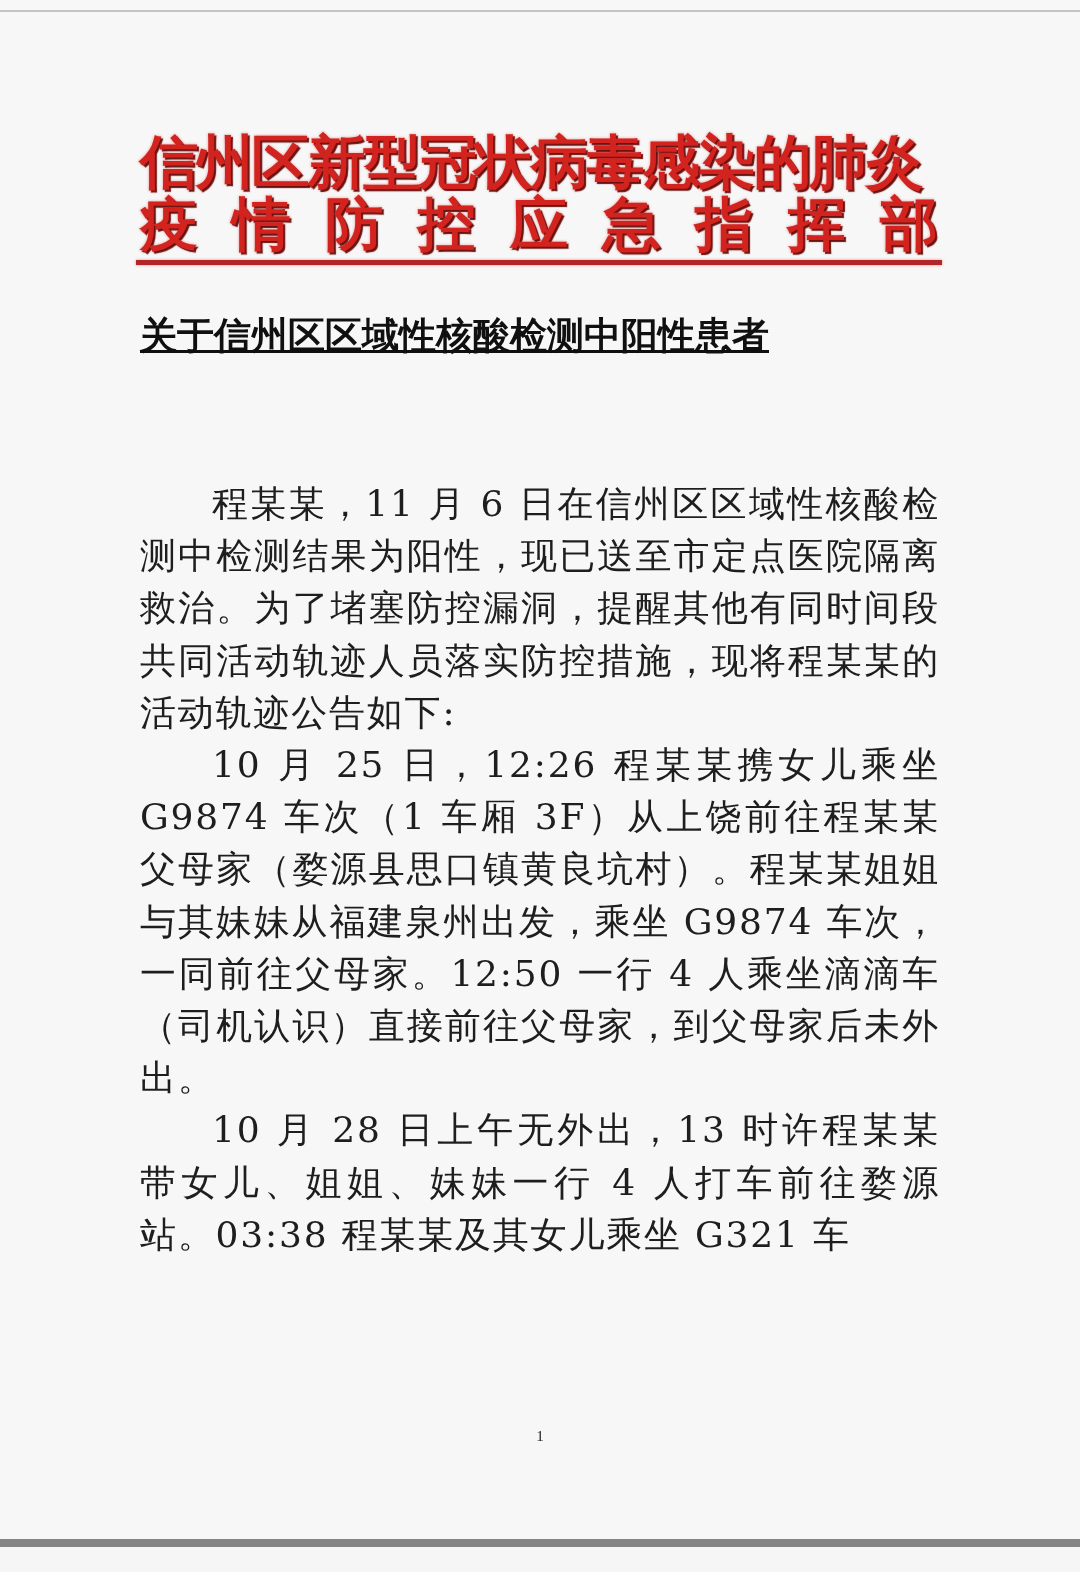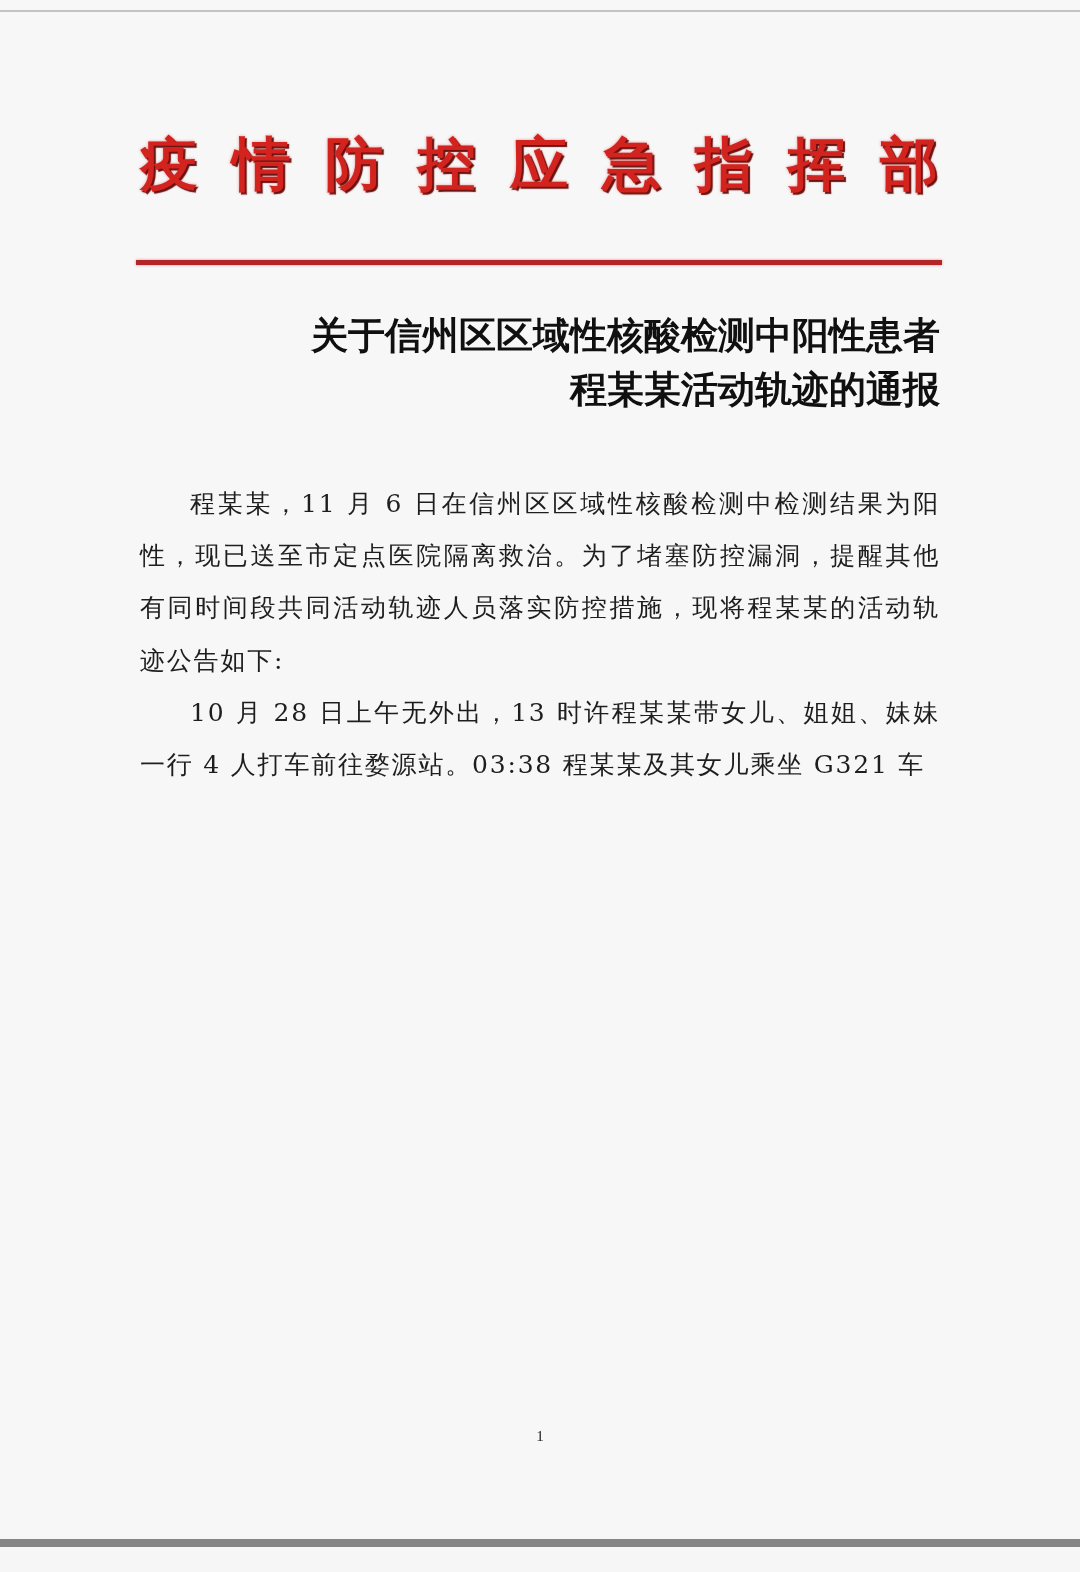--- a/index.html
+++ b/index.html
@@ -55,34 +55,35 @@
       width: 806px;
       height: 5px;
       background: #b2262a;
       box-shadow: 0 0 3px rgba(220,60,60,0.6);
     }
     .notice-title {
       position: absolute;
       left: 140px;
       top: 308px;
       width: 800px;
-      text-align: right;
+      text-align: left;
       font-family: "DejaVu Serif", "Liberation Serif", serif;
       font-weight: bold;
       font-size: 37px;
       line-height: 54px;
       color: #101010;
+      text-decoration: underline;
     }
     .body-text {
       position: absolute;
       left: 140px;
       top: 478px;
       width: 800px;
       font-family: "DejaVu Serif", "Liberation Serif", serif;
-      font-size: 25px;
+      font-size: 36px;
       line-height: 52.2px;
       letter-spacing: 1.8px;
       text-align: justify;
       color: #1e1e1e;
     }
     .body-text p {
       margin: 0;
       text-indent: 2em;
     }
     .page-number {
@@ -111,41 +112,42 @@
       height: 25px;
       background: #f6f6f6;
     }
   </style>
 </head>
 <body>
 
 <div class="top-rule"></div>
 
 <div class="header-block">
+  <div class="red-head line1">信州区新型冠状病毒感染的肺炎</div>
   <div class="red-head line2">
     <span>疫</span>
     <span>情</span>
     <span>防</span>
     <span>控</span>
     <span>应</span>
     <span>急</span>
     <span>指</span>
     <span>挥</span>
     <span>部</span>
   </div>
 </div>
 
 <div class="red-rule"></div>
 
 <div class="notice-title">
   <div>关于信州区区域性核酸检测中阳性患者</div>
-  <div>程某某活动轨迹的通报</div>
 </div>
 
 <div class="body-text">
   <p>程某某，11 月 6 日在信州区区域性核酸检测中检测结果为阳性，现已送至市定点医院隔离救治。为了堵塞防控漏洞，提醒其他有同时间段共同活动轨迹人员落实防控措施，现将程某某的活动轨迹公告如下:</p>
+  <p>10 月 25 日，12:26 程某某携女儿乘坐 G9874 车次（1 车厢 3F）从上饶前往程某某父母家（婺源县思口镇黄良坑村）。程某某姐姐与其妹妹从福建泉州出发，乘坐 G9874 车次，一同前往父母家。12:50 一行 4 人乘坐滴滴车（司机认识）直接前往父母家，到父母家后未外出。</p>
   <p>10 月 28 日上午无外出，13 时许程某某带女儿、姐姐、妹妹一行 4 人打车前往婺源站。03:38 程某某及其女儿乘坐 G321 车</p>
 </div>
 
 <div class="page-number">1</div>
 
 <div class="bottom-bar"></div>
 <div class="bottom-strip"></div>
 
 </body></html>

